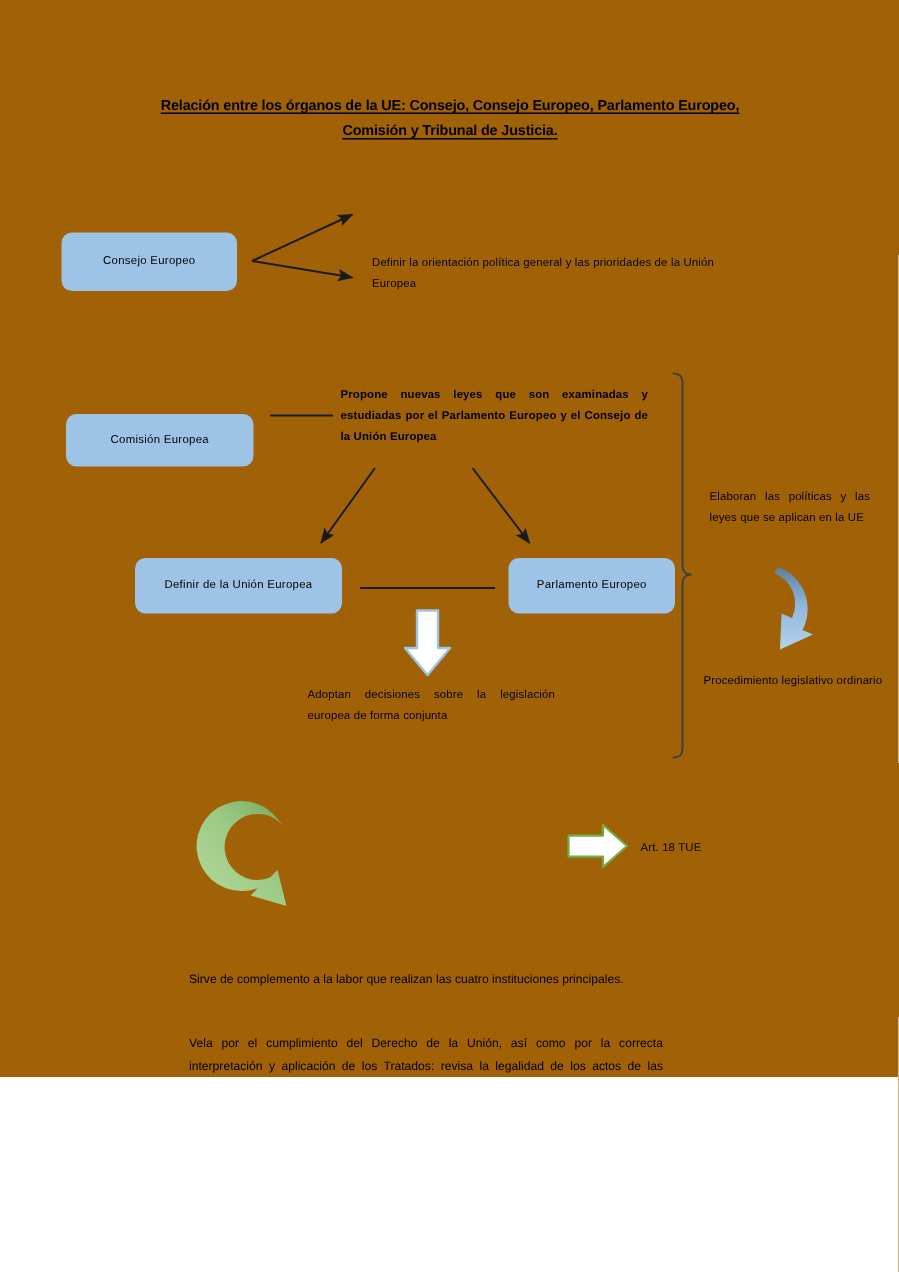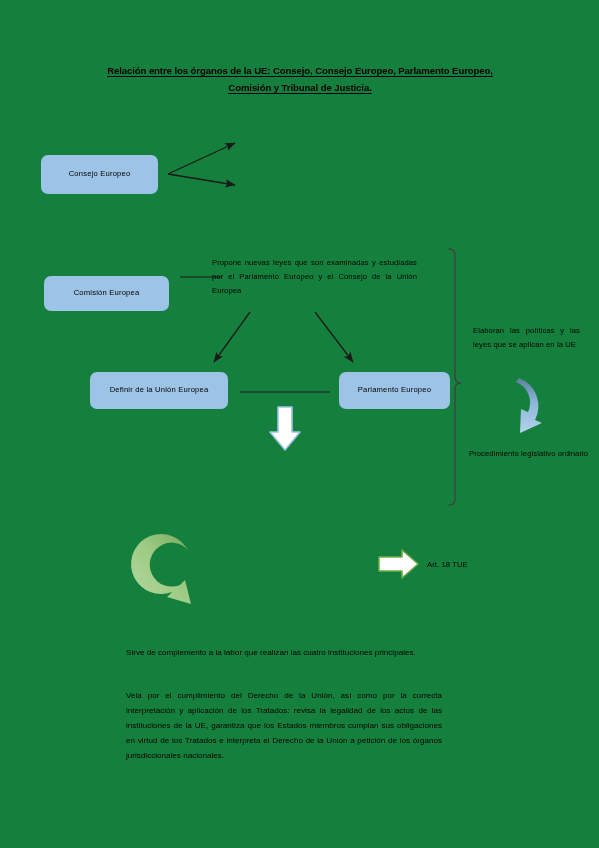--- a/index.html
+++ b/index.html
@@ -8,22 +8,22 @@
     padding: 0;
     background: #ffffff;
   }
   body {
     font-family: "Liberation Sans", sans-serif;
     color: #000000;
   }
   #page {
     position: relative;
     width: 599px;
-    height: 848px;
-    background: #15803d;
+    height: 718px;
+    background: #a16207;
     overflow: hidden;
   }
 
   
   .title {
     position: absolute;
     left: 70px;
     top: 62px;
     width: 460px;
     text-align: center;
@@ -183,23 +183,25 @@
   <div class="inst-box blue" style="left:90px; top:372px; width:138px; height:37px;">
     <span>Definir de la Unión Europea</span>
   </div>
 
   <div class="inst-box blue" style="left:339px; top:372px; width:111px; height:37px;">
     <span>Parlamento Europeo</span>
   </div>
 
 
 
-
-  <div class="txt just" style="left:212px; top:256px; width:205px;">Propone nuevas leyes que son examinadas y estudiadas por el Parlamento Europeo y el Consejo de la Unión Europea</div>
-
+  <div class="txt just" style="left:248px; top:168px; width:228px;">Definir la orientación política general y las prioridades de la Unión Europea</div>
+
+  <div class="txt just" style="left:227px; top:256px; width:205px;font-weight:bold;">Propone nuevas leyes que son examinadas y estudiadas por el Parlamento Europeo y el Consejo de la Unión Europea</div>
+
+  <div class="txt just" style="left:205px; top:456px; width:165px;">Adoptan decisiones sobre la legislación europea de forma conjunta</div>
 
   <div class="txt just" style="left:473px; top:324px; width:107px;">Elaboran las políticas y las leyes que se aplican en la UE</div>
 
   <div class="txt center" style="left:469px; top:447px; width:120px;">Procedimiento legislativo ordinario</div>
 
   <div class="txt" style="left:427px; top:558px; width:90px; font-weight:normal;">Art. 18 TUE</div>
 
   <div class="para" style="left:126px; top:645px; width:316px;">Sirve de complemento a la labor que realizan las cuatro instituciones principales.</div>
 
   <div class="para" style="left:126px; top:688px; width:316px;">Vela por el cumplimiento del Derecho de la Unión, así como por la correcta interpretación y aplicación de los Tratados: revisa la legalidad de los actos de las instituciones de la UE, garantiza que los Estados miembros cumplan sus obligaciones en virtud de los Tratados e interpreta el Derecho de la Unión a petición de los órganos jurisdiccionales nacionales.</div>

